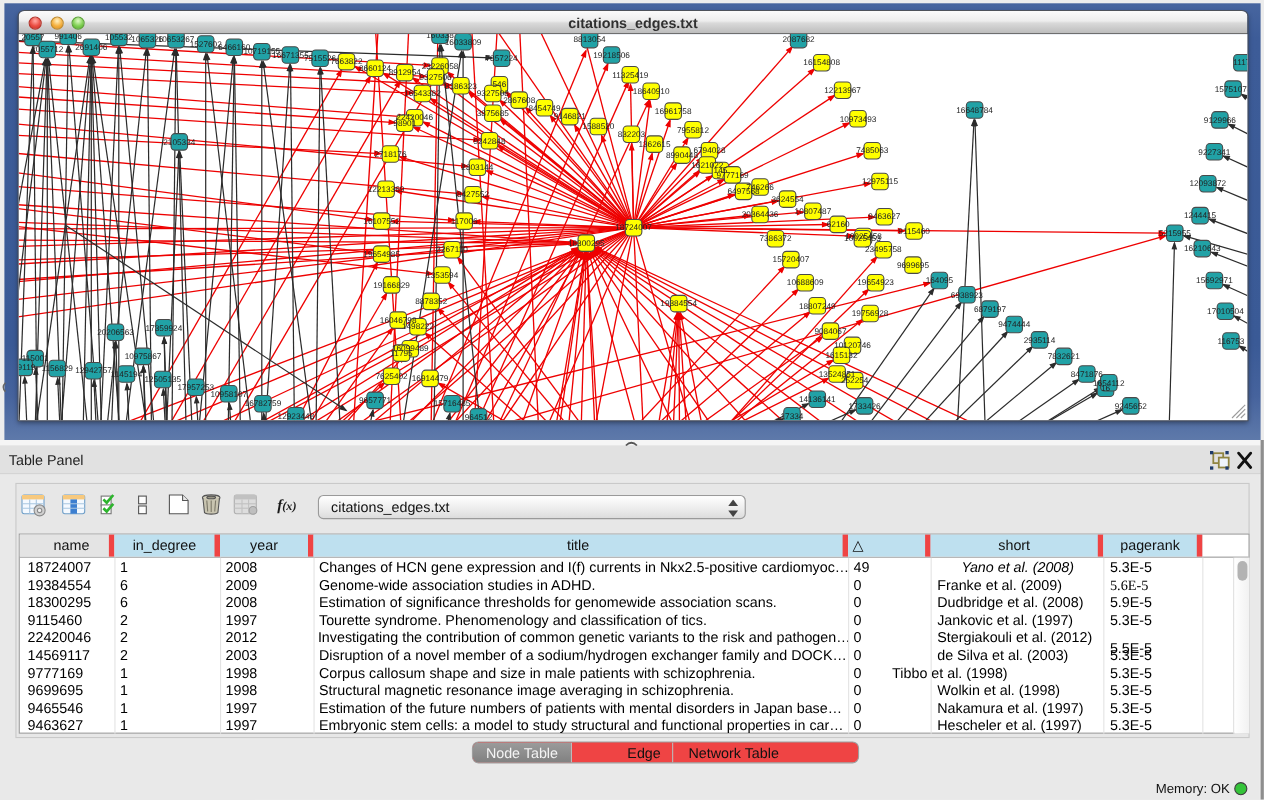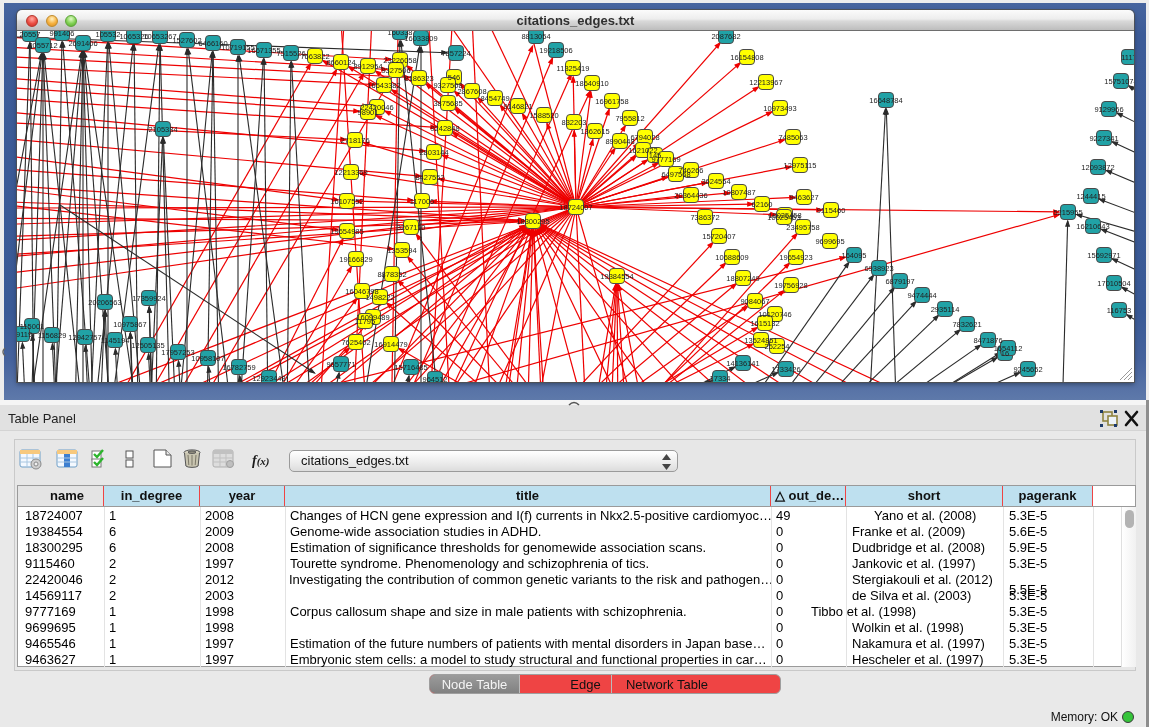--- a/index.html
+++ b/index.html
@@ -29,22 +29,22 @@
 .subpanel { position:absolute; left:14px; top:39px; width:1122px; height:232px;
   background:#e7e7e7; border:1px solid #c9c9c9; }
 .combo { position:absolute; left:289px; top:50px; width:389px; height:22px;
   border:1px solid #9a9a9a; border-radius:5px;
   background:linear-gradient(to bottom,#ffffff,#e8e8e8 70%,#dcdcdc);
   font-size:13px; color:#111; line-height:20px; padding-left:11px; }
 .dtable { position:absolute; left:17px; top:85px; width:1119px; height:182px;
   background:#ffffff; border:1px solid #9a9a9a; }
 .hrow { position:absolute; left:0; top:0; height:21px; width:1117px; border-bottom:1px solid #9a9a9a; }
 .hcell { position:absolute; top:0; height:20px; background:#bee0ef;
-  border-right:1px solid #ef4444; font-size:13px; color:#111; text-align:center;
-  line-height:20px; overflow:hidden;font-weight:bold;}
+  border-right:5px solid #ef4444; font-size:13px; color:#111; text-align:center;
+  line-height:20px; overflow:hidden;}
 .hgray { background:#e4e4e4; }
 .row { position:absolute; left:1px; height:16px; width:1100px; font-size:13px;
   color:#000; white-space:nowrap; }
 .c { position:absolute; top:0; line-height:16px; overflow:hidden; }
 .colline { position:absolute; top:21px; width:1px; height:160px; background:#e3e3e3; }
 .sbar { position:absolute; left:1103px; top:21px; width:15px; height:160px;
   background:linear-gradient(to right,#ffffff,#f1f1f1); border-left:1px solid #e0e0e0;}
 .thumb { position:absolute; left:3px; top:3px; width:9px; height:18px; border-radius:5px; background:#b3b3b3; }
 .tabs { position:absolute; left:429px; top:274px; width:352px; height:20px;
   border:1px solid #9e9e9e; border-radius:6px; background:#ef4444; overflow:hidden; }
@@ -925,80 +925,82 @@
       <div class="hcell" style="left:753px;width:75px;text-align:left;padding-left:4px;">△ out_de…</div>
       <div class="hcell" style="left:828px;width:157px;">short</div>
       <div class="hcell" style="left:985px;width:90px;">pagerank</div>
     </div>
     <div class="row" style="top:22px;">
         <span class="c" style="left:6px;width:80px;">18724007</span>
         <span class="c" style="left:90px;width:90px;">1</span>
         <span class="c" style="left:186px;width:80px;">2008</span>
         <span class="c" style="left:271px;width:482px;">Changes of HCN gene expression and I(f) currents in Nkx2.5-positive cardiomyoc…</span>
         <span class="c" style="left:757px;width:70px;">49</span>
-        <span class="c" style="left:855px;width:152px;">Yano et al. (2008)</span>
+        <span class="c" style="left:855px;width:152px;font-style:italic;">Yano et al. (2008)</span>
         <span class="c" style="left:990px;width:86px;">5.3E-5</span>
       </div>
       <div class="row" style="top:38px;">
         <span class="c" style="left:6px;width:80px;">19384554</span>
         <span class="c" style="left:90px;width:90px;">6</span>
         <span class="c" style="left:186px;width:80px;">2009</span>
         <span class="c" style="left:271px;width:482px;">Genome-wide association studies in ADHD.</span>
         <span class="c" style="left:757px;width:70px;">0</span>
         <span class="c" style="left:833px;width:152px;">Franke et al. (2009)</span>
-        <span class="c" style="left:990px;width:86px;">5.6E-5</span>
+        <span class="c" style="left:990px;width:86px;font-family:Liberation Serif, serif;">5.6E-5</span>
       </div>
       <div class="row" style="top:54px;">
         <span class="c" style="left:6px;width:80px;">18300295</span>
         <span class="c" style="left:90px;width:90px;">6</span>
         <span class="c" style="left:186px;width:80px;">2008</span>
         <span class="c" style="left:271px;width:482px;">Estimation of significance thresholds for genomewide association scans.</span>
         <span class="c" style="left:757px;width:70px;">0</span>
         <span class="c" style="left:833px;width:152px;">Dudbridge et al. (2008)</span>
         <span class="c" style="left:990px;width:86px;">5.9E-5</span>
       </div>
       <div class="row" style="top:70px;">
         <span class="c" style="left:6px;width:80px;">9115460</span>
         <span class="c" style="left:90px;width:90px;">2</span>
         <span class="c" style="left:186px;width:80px;">1997</span>
-        <span class="c" style="left:271px;width:482px;">Tourette syndrome. Phenomenology and schizophrenia of tics.</span>
+        <span class="c" style="left:271px;width:482px;">Tourette syndrome. Phenomenology and classification of tics.</span>
         <span class="c" style="left:757px;width:70px;">0</span>
         <span class="c" style="left:833px;width:152px;">Jankovic et al. (1997)</span>
         <span class="c" style="left:990px;width:86px;">5.3E-5</span>
       </div>
       <div class="row" style="top:86px;">
         <span class="c" style="left:6px;width:80px;">22420046</span>
         <span class="c" style="left:90px;width:90px;">2</span>
         <span class="c" style="left:186px;width:80px;">2012</span>
         <span class="c" style="left:270px;width:482px;">Investigating the contribution of common genetic variants to the risk and pathogen…</span>
         <span class="c" style="left:757px;width:70px;">0</span>
         <span class="c" style="left:833px;width:152px;">Stergiakouli et al. (2012)</span>
         <span class="c" style="left:990px;width:86px;margin-top:10px;">5.5E-5</span>
       </div>
       <div class="row" style="top:102px;">
         <span class="c" style="left:6px;width:80px;">14569117</span>
         <span class="c" style="left:90px;width:90px;">2</span>
         <span class="c" style="left:186px;width:80px;">2003</span>
+        <span class="c" style="left:271px;width:482px;">Disruption of a novel member of a sodium/hydrogen exchanger family and DOCK…</span>
         <span class="c" style="left:757px;width:70px;">0</span>
         <span class="c" style="left:833px;width:152px;">de Silva et al. (2003)</span>
         <span class="c" style="left:990px;width:86px;">5.3E-5</span>
       </div>
       <div class="row" style="top:118px;">
         <span class="c" style="left:6px;width:80px;">9777169</span>
         <span class="c" style="left:90px;width:90px;">1</span>
         <span class="c" style="left:186px;width:80px;">1998</span>
         <span class="c" style="left:271px;width:482px;">Corpus callosum shape and size in male patients with schizophrenia.</span>
         <span class="c" style="left:757px;width:70px;">0</span>
         <span class="c" style="left:792px;width:152px;">Tibbo et al. (1998)</span>
         <span class="c" style="left:990px;width:86px;">5.3E-5</span>
       </div>
       <div class="row" style="top:134px;">
         <span class="c" style="left:6px;width:80px;">9699695</span>
         <span class="c" style="left:90px;width:90px;">1</span>
         <span class="c" style="left:186px;width:80px;">1998</span>
+        <span class="c" style="left:271px;width:482px;">Structural magnetic resonance image averaging in schizophrenia.</span>
         <span class="c" style="left:757px;width:70px;">0</span>
         <span class="c" style="left:833px;width:152px;">Wolkin et al. (1998)</span>
         <span class="c" style="left:990px;width:86px;">5.3E-5</span>
       </div>
       <div class="row" style="top:150px;">
         <span class="c" style="left:6px;width:80px;">9465546</span>
         <span class="c" style="left:90px;width:90px;">1</span>
         <span class="c" style="left:186px;width:80px;">1997</span>
         <span class="c" style="left:271px;width:482px;">Estimation of the future numbers of patients with mental disorders in Japan base…</span>
         <span class="c" style="left:757px;width:70px;">0</span>

